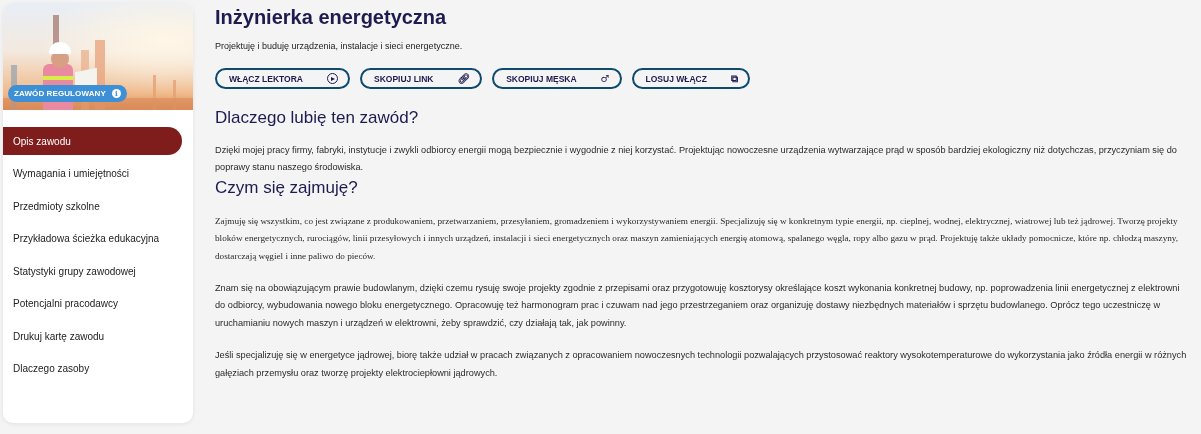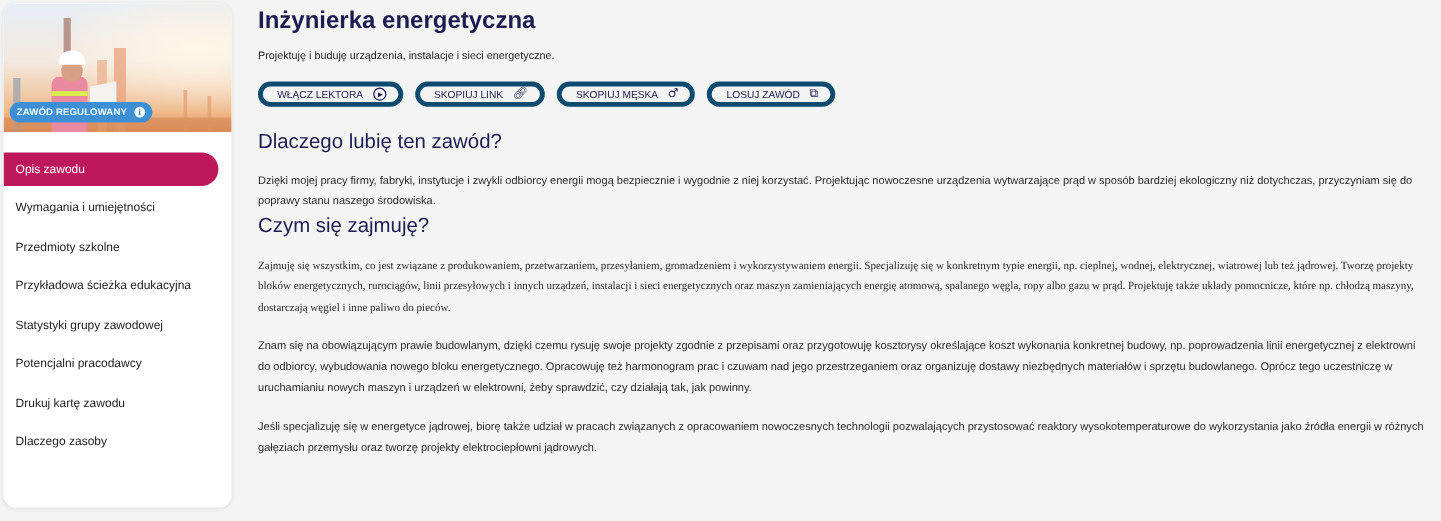--- a/index.html
+++ b/index.html
@@ -61,37 +61,37 @@
     .nav { list-style: none; padding-top: 17px; }
     .nav-item {
       height: 28px; margin-bottom: 4.5px;
       display: flex; align-items: center;
       padding-left: 10px;
       font-size: 10px; color: #222;
       cursor: pointer;
       margin-right: 12px;
     }
     .nav-item.active {
-      background: #be185d; color: #fff;
+      background: #7f1d1d; color: #fff;
       border-radius: 0 14px 14px 0;
       margin-right: 11px;
       text-align: center;
     }
     .main { position: absolute; left: 215px; top: 0; right: 0; }
     .title {
       font-size: 20px; font-weight: bold; color: #1d1b4f;
       margin-top: 4px; height: 26px; line-height: 26px;
     }
     .subtitle { font-size: 9px; color: #222; margin-top: 11px; height: 12px; }
     .actions { display: flex; gap: 10px; margin-top: 15px; }
     .action-btn {
-      height: 21px; border: 4px solid #0c4a6e; border-radius: 11px;
+      height: 21px; border: 2px solid #0c4a6e; border-radius: 11px;
       background: transparent; color: #1d1b4f;
-      font-size: 8.5px; font-weight: normal;
-      display: flex; align-items: center; gap: 8px;
+      font-size: 8.5px; font-weight: bold;
+      display: flex; align-items: center; gap: 24px;
       padding: 0 10px 0 12px;
       font-family: "Liberation Sans", sans-serif;
       cursor: pointer;
     }
     .action-btn .icon { font-size: 10px; line-height: 1; font-family: "DejaVu Sans", sans-serif; }
     .play-icon {
       width: 11px; height: 11px; border: 1.2px solid #1d1b4f; border-radius: 50%;
       display: inline-flex; align-items: center; justify-content: center;
     }
     .play-icon::after {
@@ -159,21 +159,21 @@
     </button>
     <button class="action-btn">
       <span>SKOPIUJ LINK</span>
       <span class="icon">🔗︎</span>
     </button>
     <button class="action-btn">
       <span>SKOPIUJ MĘSKA</span>
       <span class="icon">♂</span>
     </button>
     <button class="action-btn">
-      <span>LOSUJ ZAWÓD</span>
+      <span>LOSUJ WŁĄCZ</span>
       <span class="icon">⧉</span>
     </button>
   </div>
 
   <h2 class="h2-why">Dlaczego lubię ten zawód?</h2>
   <p class="body p-why">Dzięki mojej pracy firmy, fabryki, instytucje i zwykli odbiorcy energii mogą bezpiecznie i wygodnie z niej korzystać. Projektując nowoczesne urządzenia wytwarzające prąd w sposób bardziej ekologiczny niż dotychczas, przyczyniam się do poprawy stanu naszego środowiska.</p>
 
   <h2 class="h2-what">Czym się zajmuję?</h2>
   <p class="body p-what1">Zajmuję się wszystkim, co jest związane z produkowaniem, przetwarzaniem, przesyłaniem, gromadzeniem i wykorzystywaniem energii. Specjalizuję się w konkretnym typie energii, np. cieplnej, wodnej, elektrycznej, wiatrowej lub też jądrowej. Tworzę projekty bloków energetycznych, rurociągów, linii przesyłowych i innych urządzeń, instalacji i sieci energetycznych oraz maszyn zamieniających energię atomową, spalanego węgla, ropy albo gazu w prąd. Projektuję także układy pomocnicze, które np. chłodzą maszyny, dostarczają węgiel i inne paliwo do pieców.</p>
   <p class="body p-what2">Znam się na obowiązującym prawie budowlanym, dzięki czemu rysuję swoje projekty zgodnie z przepisami oraz przygotowuję kosztorysy określające koszt wykonania konkretnej budowy, np. poprowadzenia linii energetycznej z elektrowni do odbiorcy, wybudowania nowego bloku energetycznego. Opracowuję też harmonogram prac i czuwam nad jego przestrzeganiem oraz organizuję dostawy niezbędnych materiałów i sprzętu budowlanego. Oprócz tego uczestniczę w uruchamianiu nowych maszyn i urządzeń w elektrowni, żeby sprawdzić, czy działają tak, jak powinny.</p>

